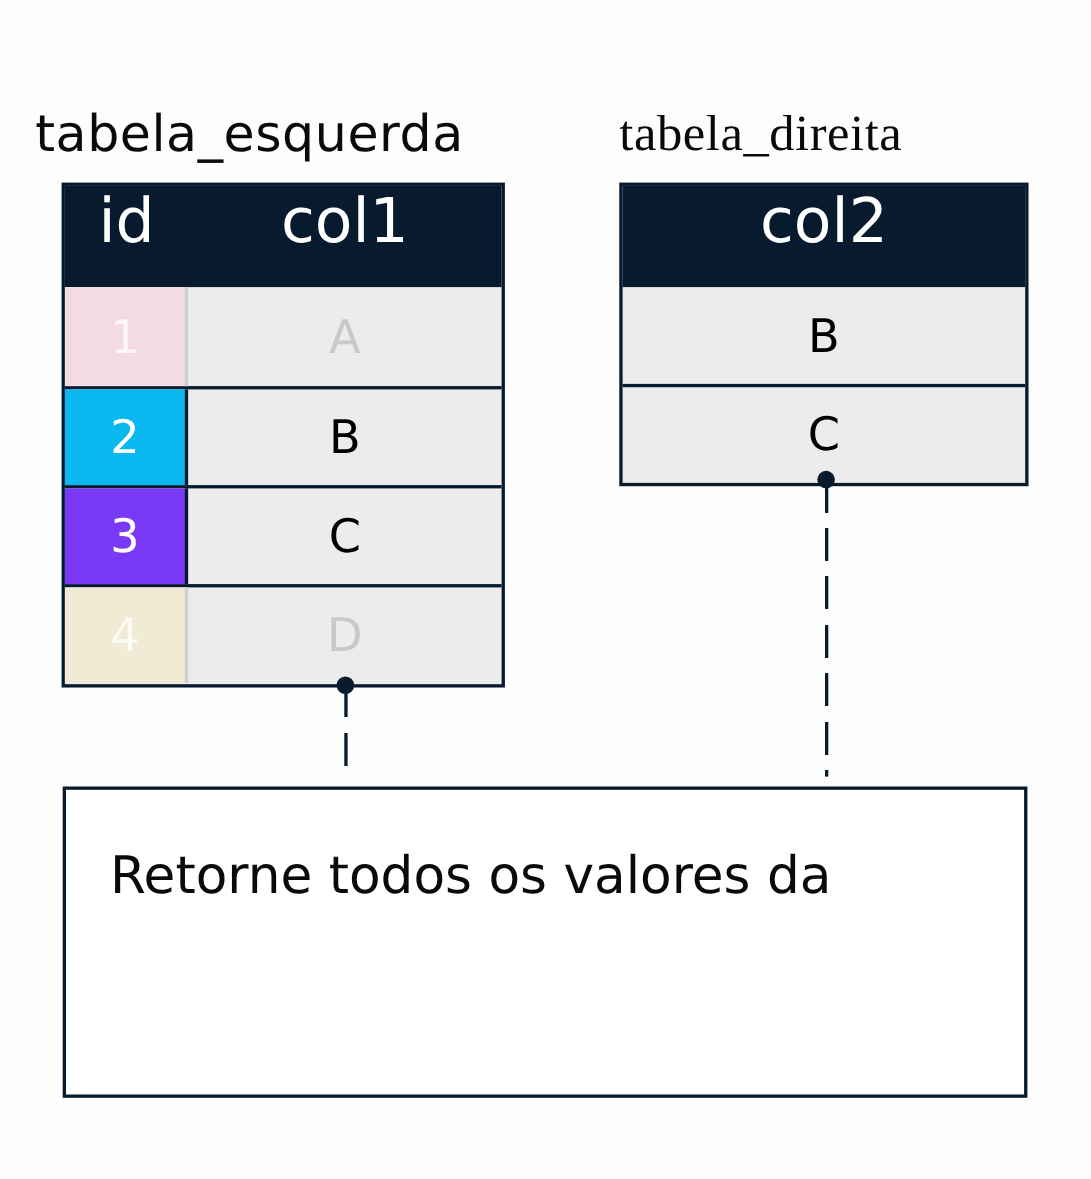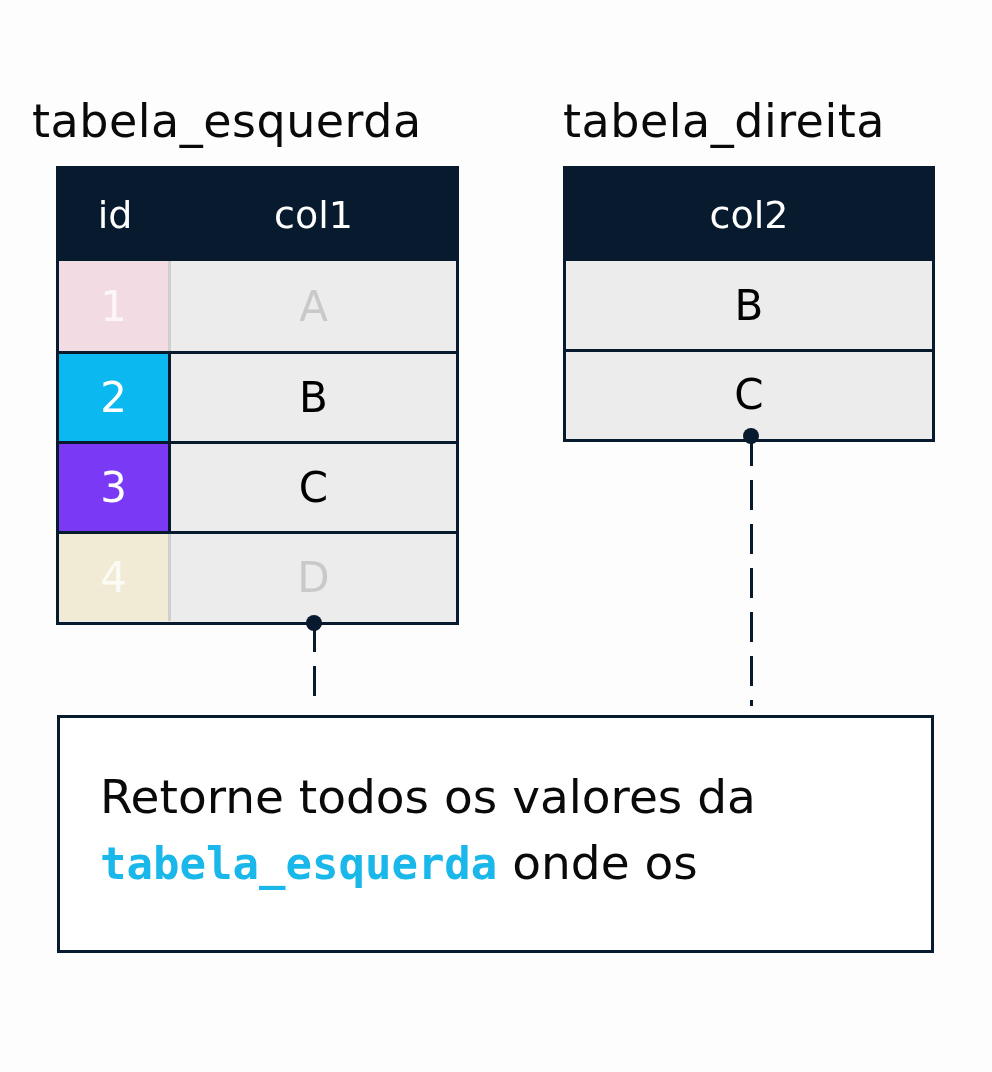--- a/index.html
+++ b/index.html
@@ -11,21 +11,21 @@
   .title {
     position: absolute; font-size: 46px; line-height: 1; color: #0a0a0a;
     letter-spacing: 0.5px;
   }
   .tbl {
     position: absolute; border: 3px solid #071a2e; background: #ececec;
     box-sizing: border-box;
   }
   .thead {
     background: #071a2e; color: #fff; display: flex; height: 92px;
-    align-items: center; font-size: 38px;
+    align-items: flex-start; font-size: 56px;
   }
   .thead .h { text-align: center; }
   .row { display: flex; height: 90px; box-sizing: border-box; align-items: center; font-size: 42px; }
   .cell { height: 100%; display: flex; align-items: center; justify-content: center; box-sizing: border-box; }
   .idcell { width: 112px; }
   .valcell { flex: 1; }
   .row.active { border-top: 3px solid #071a2e; }
   .row.active .idcell { border-right: 3px solid #071a2e; color: #fff; }
   .row.faded .idcell { border-right: 3px solid #cfcfcf; color: rgba(255,255,255,0.75); }
   .row.faded .valcell { color: #c9c9c9; }
@@ -33,36 +33,36 @@
   .rrow { height: 88px; display: flex; align-items: center; justify-content: center; font-size: 42px; box-sizing: border-box; }
   .rrow + .rrow { border-top: 3px solid #071a2e; }
   .dot {
     position: absolute; width: 16px; height: 16px; border-radius: 50%; background: #071a2e;
   }
   .dash {
     position: absolute; width: 3px;
     background: repeating-linear-gradient(to bottom, #071a2e 0 30px, transparent 30px 44px);
   }
   .note {
-    position: absolute; left: 57px; top: 715px; width: 877px; height: 238px;
+    position: absolute; left: 57px; top: 715px; width: 877px; height: 283px;
     border: 3px solid #071a2e; box-sizing: border-box; background: #fff;
   }
   .note-text {
     position: absolute; left: 40px; top: 46px; font-size: 47px; line-height: 66px; color: #0a0a0a;
   }
   .code {
     font-family: "DejaVu Sans Mono", "Liberation Mono", monospace; font-weight: bold; color: #1ab8ea;
     font-size: 44px;
   }
 </style>
 </head>
 <body>
 
 <div class="title" style="left:32px; top:98px;">tabela_esquerda</div>
-<div class="title" style="left:563px; top:98px;">tabela_direita</div>
+<div class="title" style="left:563px; top:98px;font-family:Liberation Serif, serif;">tabela_direita</div>
 
 <div class="tbl" style="left:56px; top:166px; width:403px; height:459px;">
   <div class="thead">
     <div class="h" style="width:112px;">id</div>
     <div class="h" style="flex:1;">col1</div>
   </div>
   <div class="row faded">
     <div class="cell idcell" style="background:#f2dbe3;">1</div>
     <div class="cell valcell">A</div>
   </div>
@@ -89,15 +89,14 @@
 </div>
 
 <div class="dot" style="left:306px; top:615px;"></div>
 <div class="dash" style="left:313px; top:622px; height:88px;"></div>
 <div class="dot" style="left:743px; top:428px;"></div>
 <div class="dash" style="left:750px; top:436px; height:270px;"></div>
 
 <div class="note">
   <div class="note-text">
     <div>Retorne todos os valores da</div>
-    <div><span class="code">tabela_esquerda</span><span> onde os</span></div>
   </div>
 </div>
 
 </body></html>

